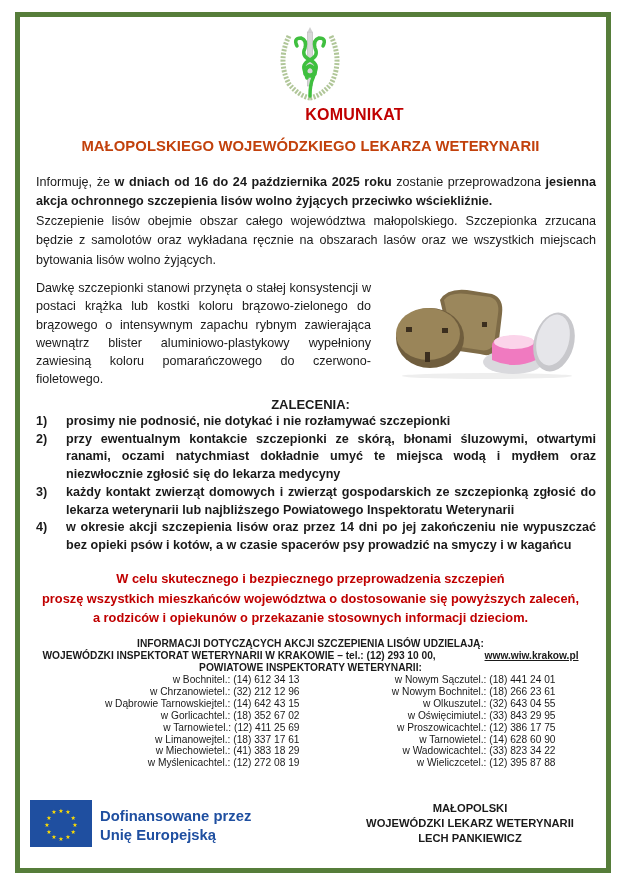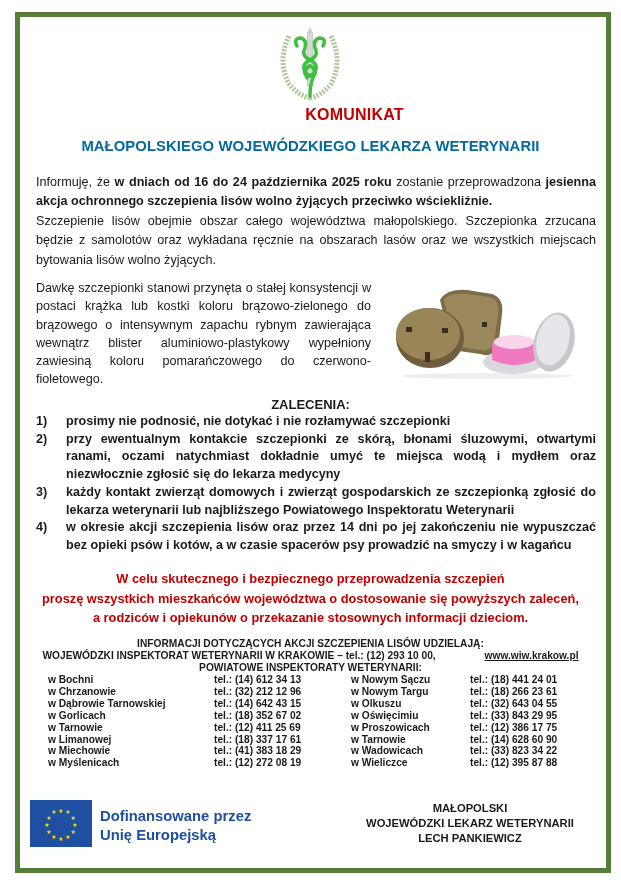--- a/index.html
+++ b/index.html
@@ -1,32 +1,32 @@
 <!DOCTYPE html>
 <html><head>
 <meta charset="utf-8">
 <style>
   html, body { margin: 0; padding: 0; background: #ffffff; }
   body { width: 621px; height: 880px; position: relative; overflow: hidden; font-family: "Liberation Sans", sans-serif; color: #1a1a1a; }
   .frame { position: absolute; left: 15px; top: 12px; width: 586px; height: 851px; border: 5px solid #567d3a; background: #fff; }
   .logo { position: absolute; left: 275px; top: 26px; width: 70px; height: 75px; }
   .title { position: absolute; left: 0; top: 106px; width: 621px; text-align: center; color: #c00000; font-weight: bold; font-size: 16px; letter-spacing: 0.2px; margin-left: 44px; }
-  .subtitle { position: absolute; left: 0; top: 138px; width: 621px; text-align: center; color: #0369a1; font-weight: bold; font-size: 14.8px; letter-spacing: 0.1px; }
+  .subtitle { position: absolute; left: 0; top: 138px; width: 621px; text-align: center; color: #c2410c; font-weight: bold; font-size: 14.8px; letter-spacing: 0.1px; }
   .intro { position: absolute; left: 36px; top: 173px; width: 560px; font-size: 12.6px; line-height: 19.4px; text-align: justify; }
   .intro b { font-weight: bold; }
   .dose { position: absolute; left: 36px; top: 279px; width: 335px; font-size: 12.6px; line-height: 18.3px; text-align: justify; text-align-last: left; }
   .dose-img { position: absolute; left: 392px; top: 280px; width: 185px; height: 100px; }
   .zal-head { position: absolute; left: 0; top: 397px; width: 621px; text-align: center; font-weight: bold; font-size: 13px; }
   .zal-list { position: absolute; left: 36px; top: 413px; width: 560px; margin: 0; padding: 0; list-style: none; font-weight: bold; font-size: 12.6px; line-height: 17.7px; }
   .zal-list li { position: relative; padding-left: 30px; text-align: justify; text-align-last: left; }
   .zal-list .num { position: absolute; left: 0; top: 0; }
   .appeal { position: absolute; left: 0; top: 569px; width: 621px; text-align: center; color: #c00000; font-weight: bold; font-size: 12.8px; line-height: 19.5px; }
   .info { position: absolute; left: 0; top: 638px; width: 621px; text-align: center; font-weight: bold; font-size: 10.2px; line-height: 11.8px; }
   .info a { color: #1a1a1a; text-decoration: underline; margin-left: 46px; }
-  .pw-table { position: absolute; top: 674px; font-weight: bold; font-size: 10.2px; line-height: 11.9px; border-collapse: collapse; }
+  .pw-table { position: absolute; top: 674px; font-weight: normal; font-size: 10.2px; line-height: 11.9px; border-collapse: collapse; text-align: right; }
   .pw-table td { padding: 0; white-space: nowrap; }
   .pw-left { left: 48px; }
   .pw-left td.town { width: 166px; }
   .pw-right { left: 351px; }
   .pw-right td.town { width: 119px; }
   .eu { position: absolute; left: 30px; top: 800px; width: 62px; height: 47px; background: #1f4fa0; }
   .eu-text { position: absolute; left: 100px; top: 807px; color: #1f4fa0; font-weight: bold; font-size: 14.8px; line-height: 19px; }
   .sign { position: absolute; left: 330px; top: 801px; width: 280px; text-align: center; font-weight: bold; font-size: 11.2px; line-height: 15.2px; }
 </style>
 </head>
@@ -131,21 +131,21 @@
       </tr>
     </tbody>
 </table>
 <table class="pw-table pw-right">
   <tbody id="pw-right-body">
       <tr>
         <td class="town">w Nowym Sączu</td>
         <td>tel.: (18) 441 24 01</td>
       </tr>
       <tr>
-        <td class="town">w Nowym Targu</td>
+        <td class="town">w Nowym Bochni</td>
         <td>tel.: (18) 266 23 61</td>
       </tr>
       <tr>
         <td class="town">w Olkuszu</td>
         <td>tel.: (32) 643 04 55</td>
       </tr>
       <tr>
         <td class="town">w Oświęcimiu</td>
         <td>tel.: (33) 843 29 95</td>
       </tr>

